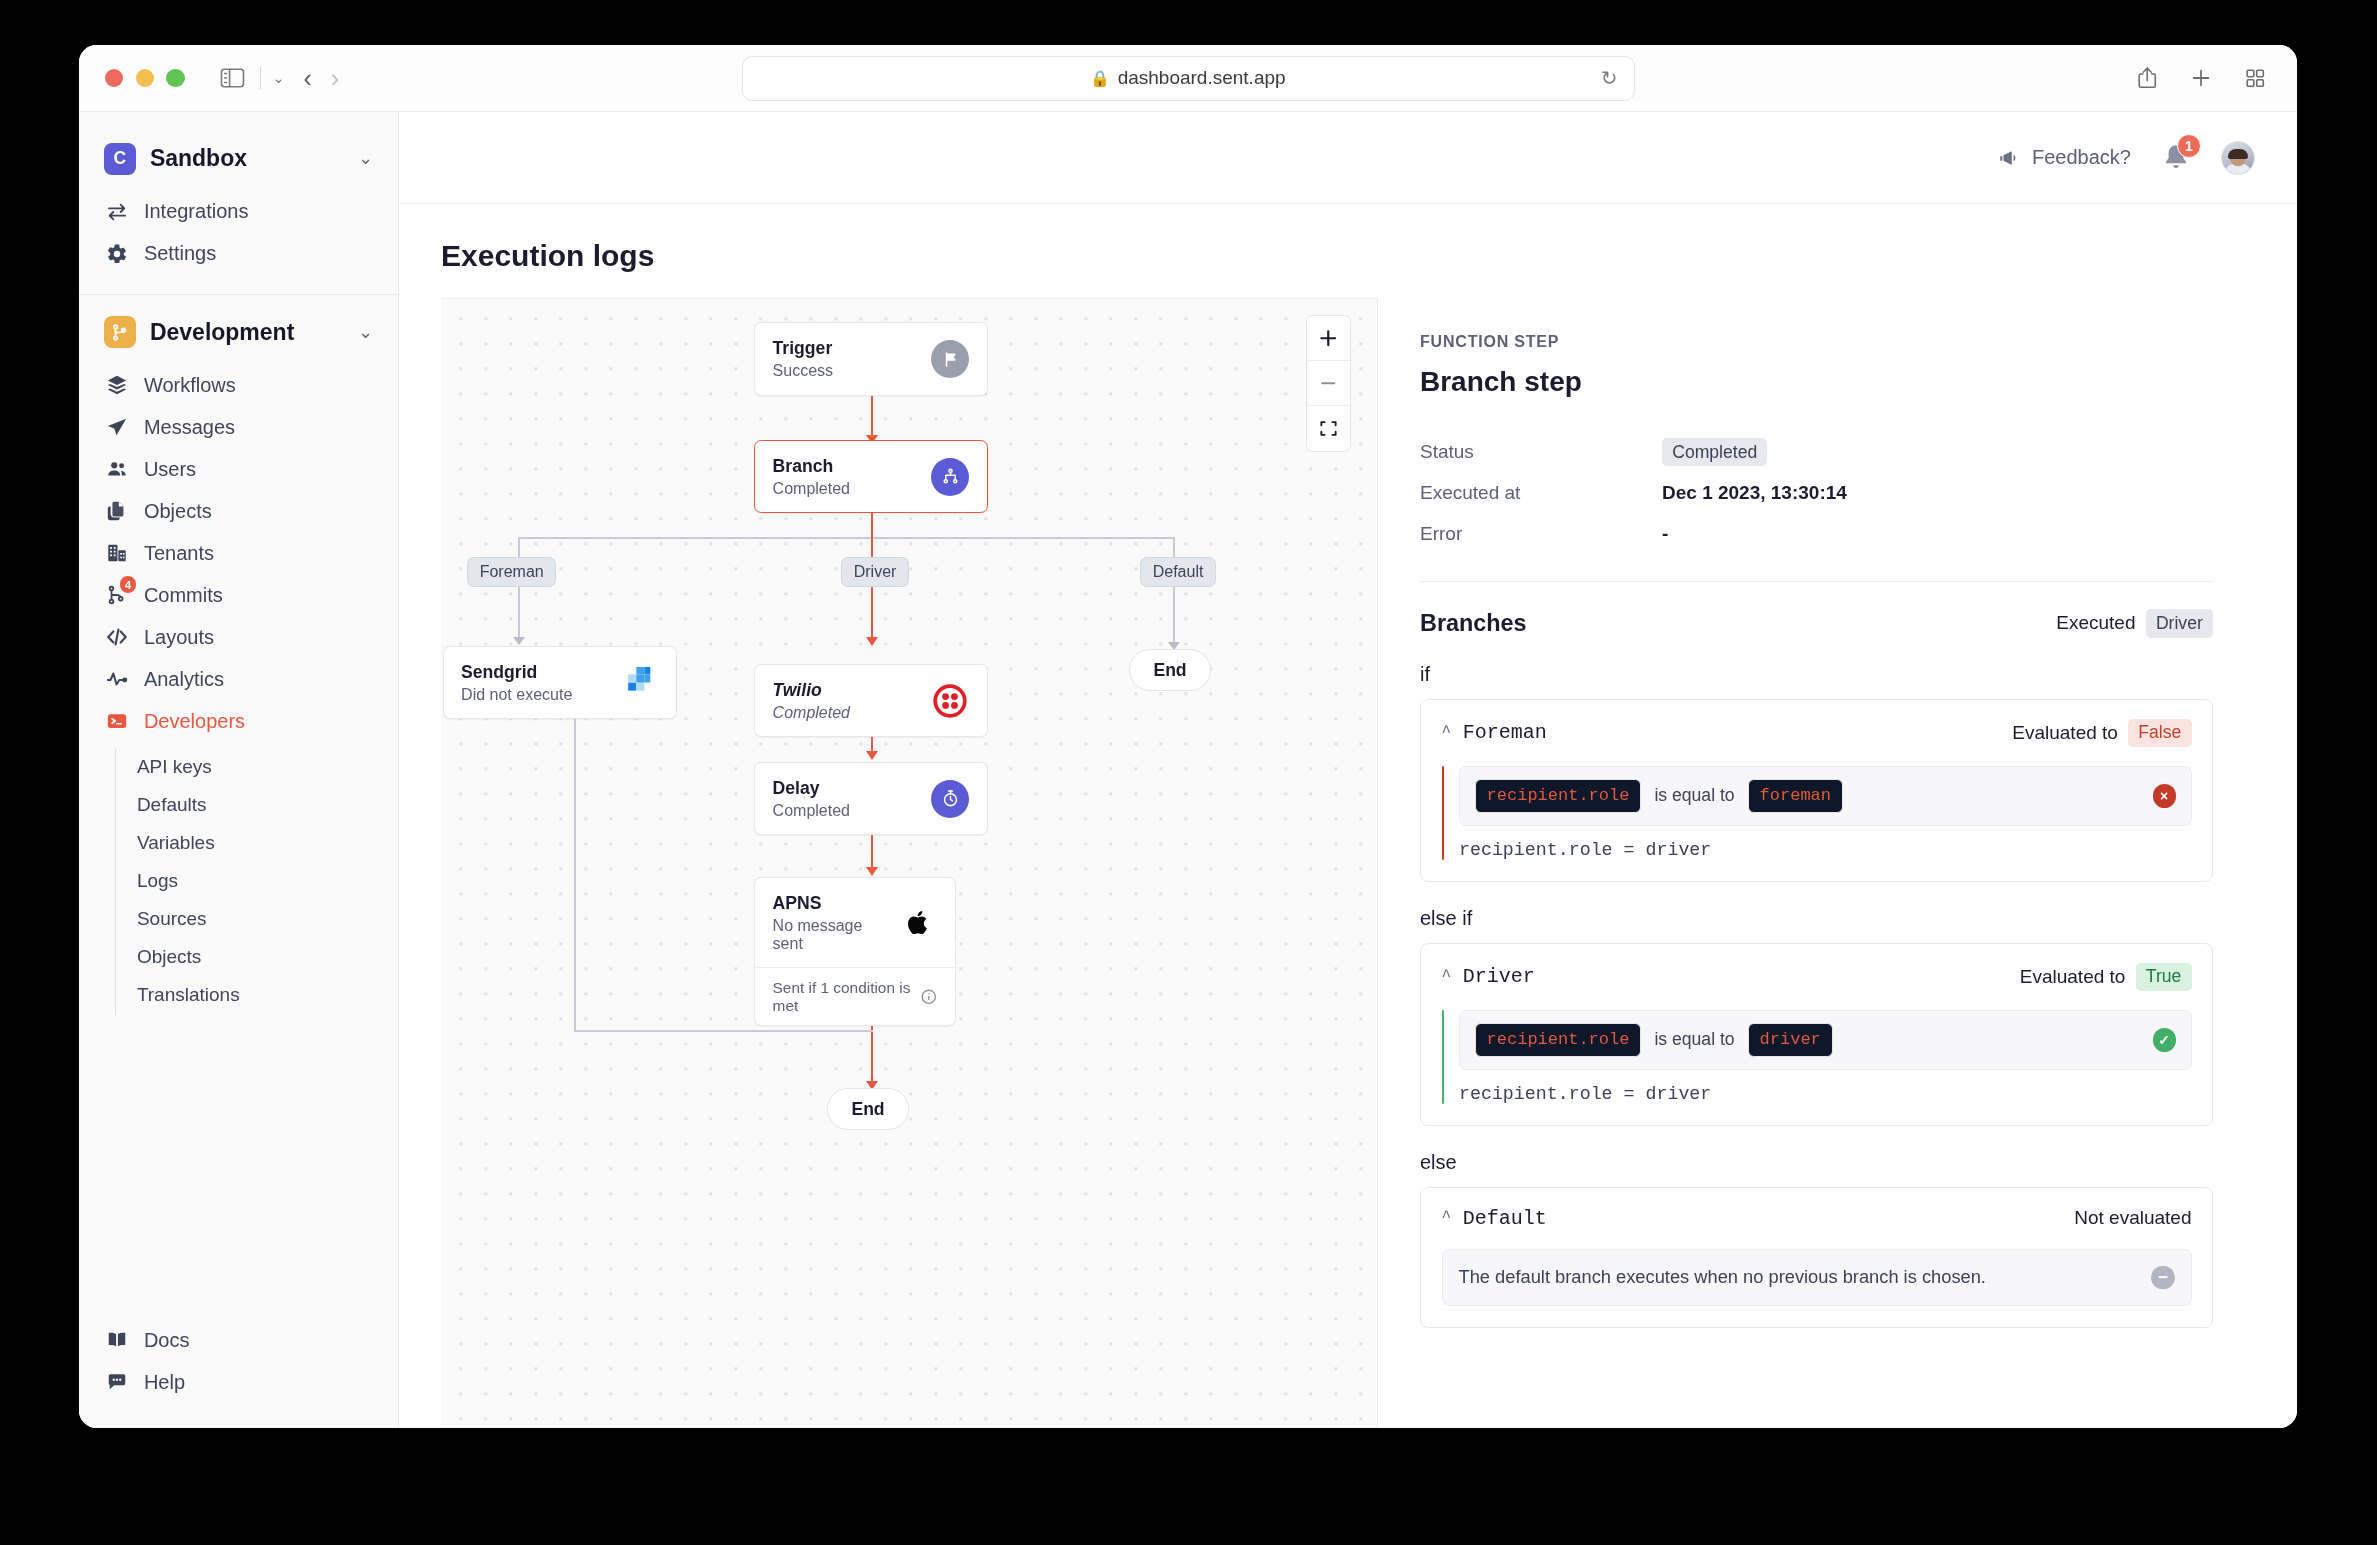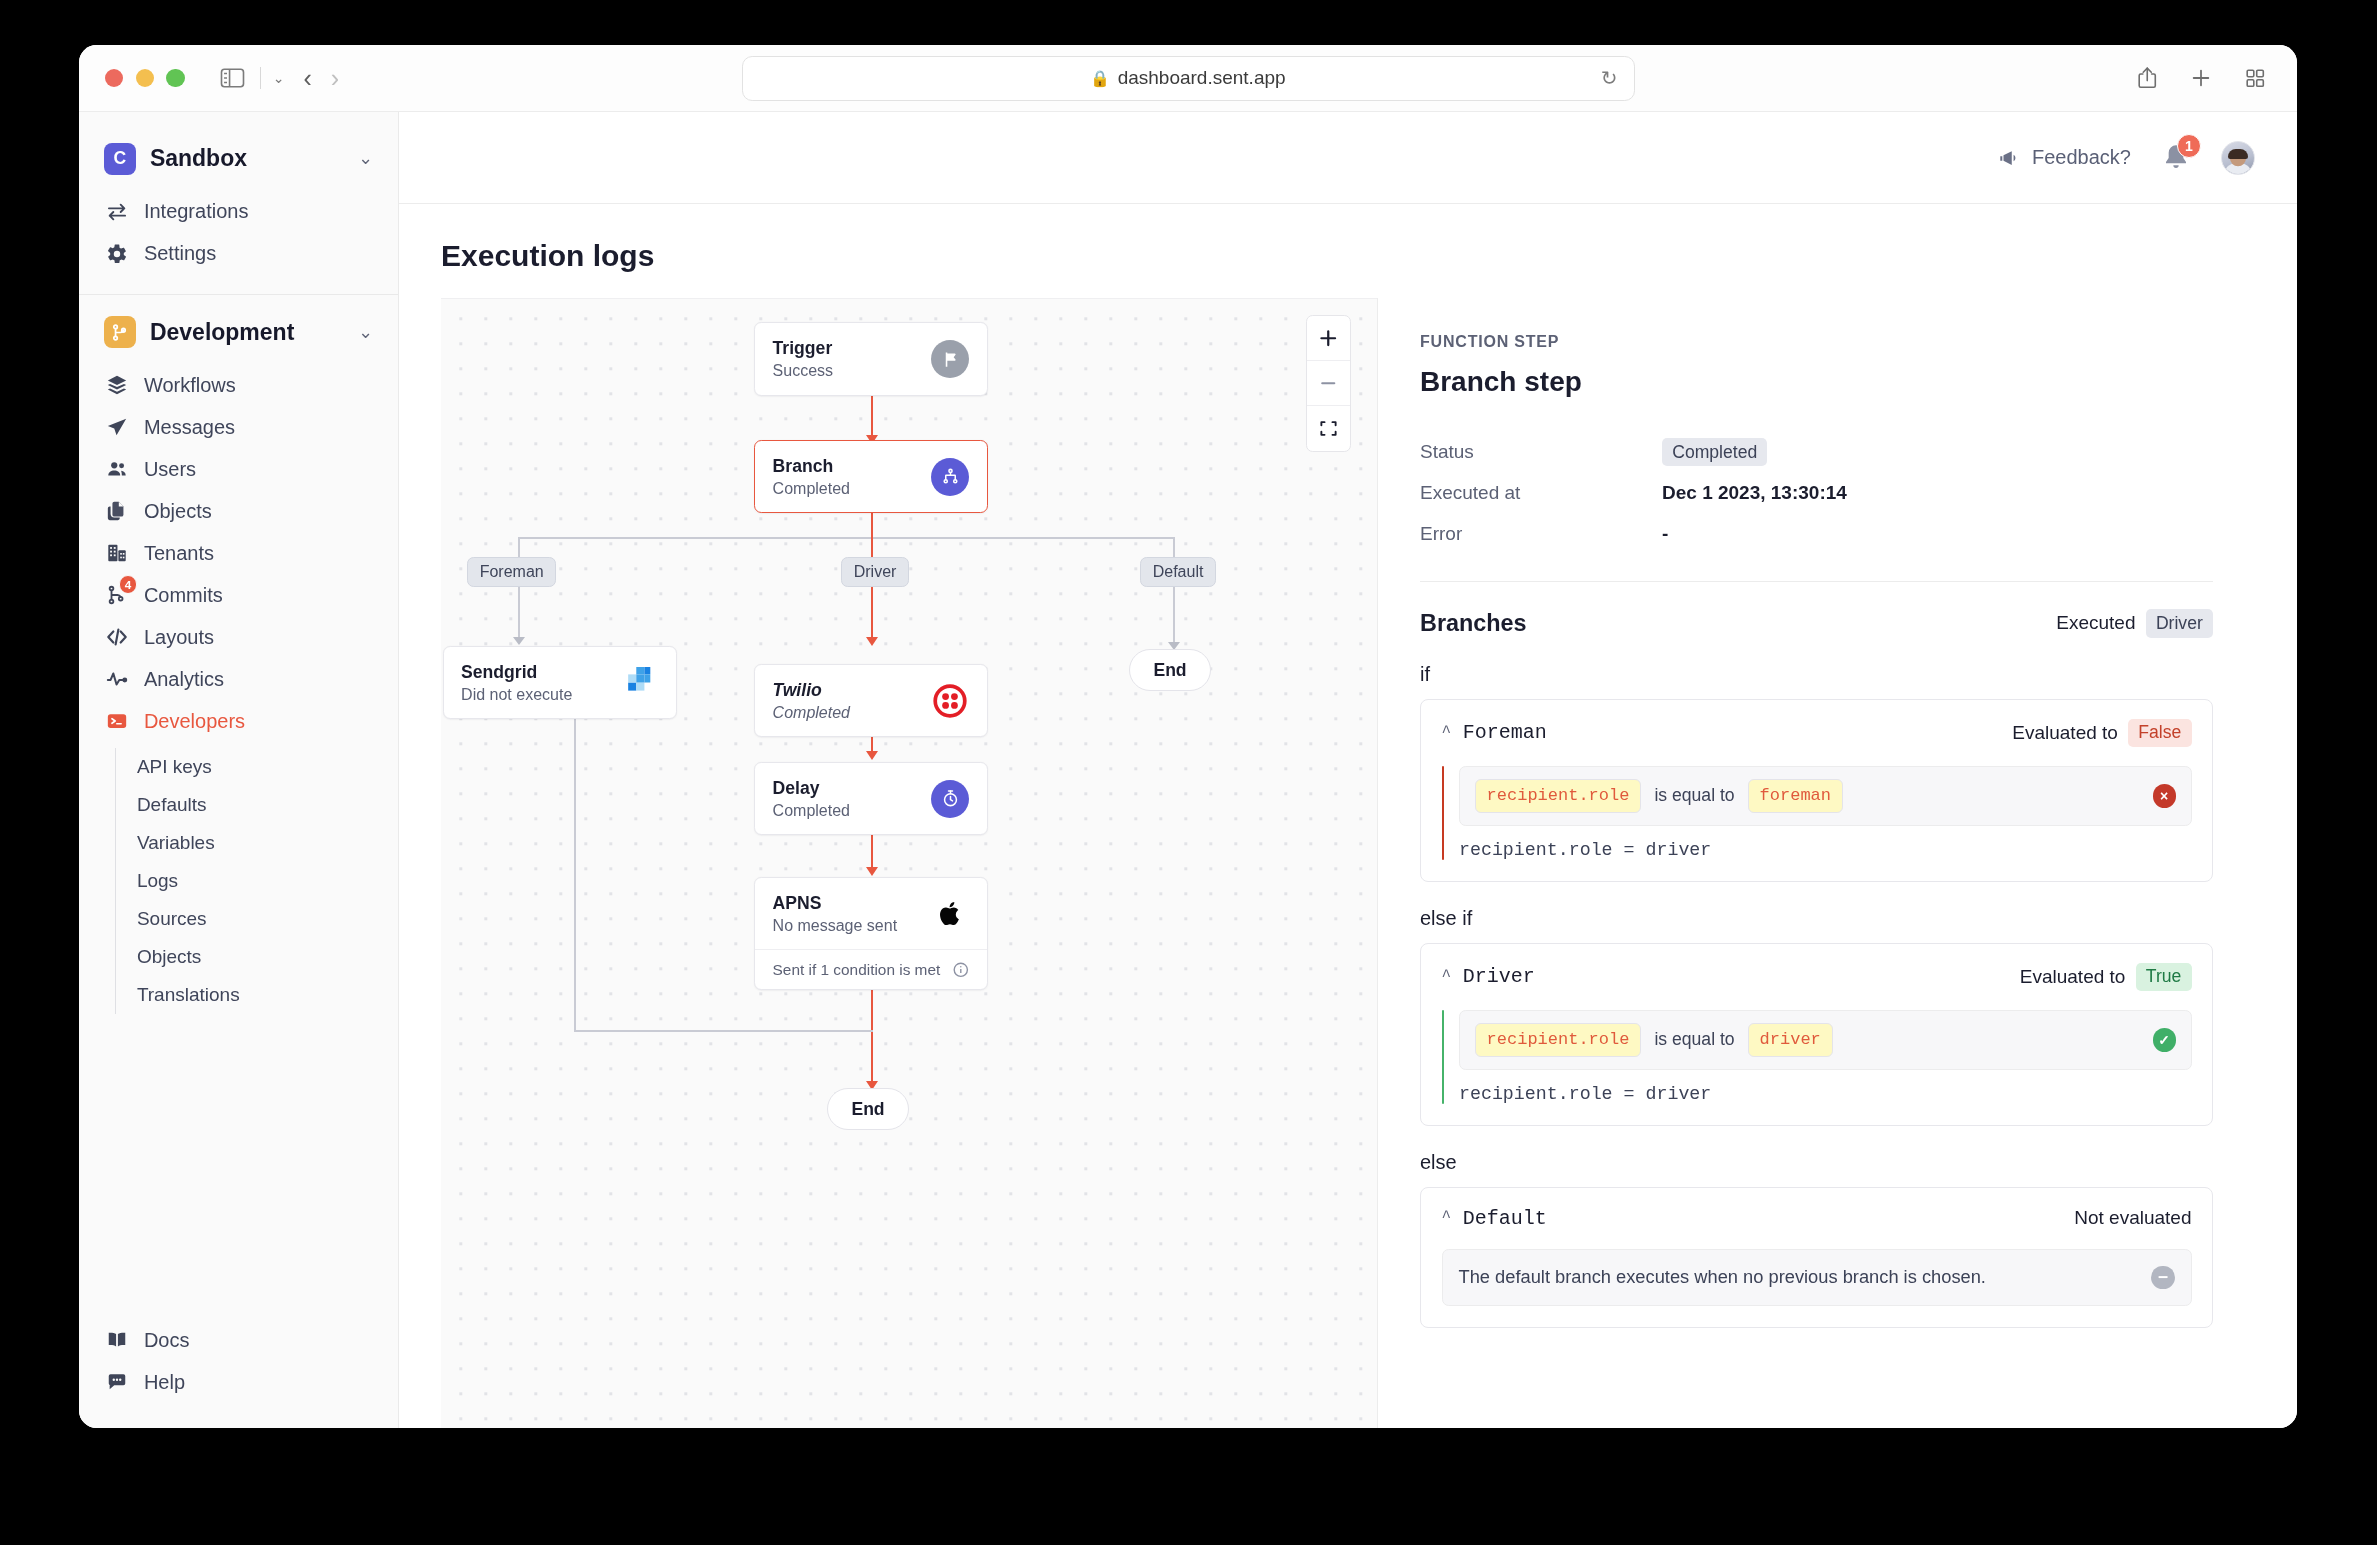--- a/index.html
+++ b/index.html
@@ -362,21 +362,21 @@
 
   .cond-row {
     background: #f7f7f9;
     border: 0.7px solid #ececed;
     border-radius: 6.6px;
     display: flex; align-items: center;
     padding: 11.7px 14.6px;
     gap: 13px;
   }
   .token {
-    background: #fef9c3; border: 0.7px solid #e4e4ea;
+    background: #0f172a; border: 0.7px solid #e4e4ea;
     border-radius: 5.9px; padding: 6.6px 11px;
     font-family: "Liberation Mono", monospace;
     font-size: 17px; color: #e05a3c;
   }
   .op { font-size: 17.6px; color: #3c4257; }
   .status-circle {
     margin-left: auto;
     width: 23.4px; height: 23.4px; border-radius: 50%;
     display: flex; align-items: center; justify-content: center;
     color: #fff; font-size: 14px; font-weight: 700;
@@ -842,21 +842,21 @@
                   <svg width="19" height="19" viewBox="0 0 24 24" fill="none" stroke="#ffffff" stroke-width="1.9" stroke-linecap="round">
                     <circle cx="12" cy="13.5" r="7.5"></circle>
                       <path d="M12 9.5 V13.5 l2.5 1.6"></path>
                       <path d="M9.5 2.5 h5"></path>
                       <path d="M12 2.5 V6"></path>
                   </svg>
                 </div>
               </div>
             </div>
 
-            <div class="node" style="left:313px; top:578px; width:234px;">
+            <div class="node" style="left:313px; top:578px; width:202px;">
               <div class="node-body">
                 <div class="node-text">
                   <div class="node-title">APNS</div>
                   <div class="node-sub">No message sent</div>
                 </div>
                 <div class="node-icon">
                   <svg width="26" height="29" viewBox="0 0 28 32" fill="#060606">
                     <path d="M20.4 17c0-3.3 2.7-4.9 2.8-5-1.5-2.2-3.9-2.5-4.7-2.6-2-.2-3.9 1.2-4.9 1.2s-2.6-1.2-4.2-1.1c-2.2 0-4.2 1.3-5.3 3.2-2.3 3.9-.6 9.7 1.6 12.9 1.1 1.6 2.4 3.3 4.1 3.2 1.6-.1 2.2-1 4.2-1s2.5 1 4.2 1 2.8-1.6 3.9-3.1c1.2-1.8 1.7-3.5 1.7-3.6-.1 0-3.3-1.3-3.4-5.1z"></path>
                     <path d="M17.4 7.3c.9-1.1 1.5-2.5 1.3-4-1.3.1-2.9.9-3.8 2-.8 1-1.5 2.5-1.3 3.9 1.4.1 2.9-.7 3.8-1.9z"></path>
                   </svg>

